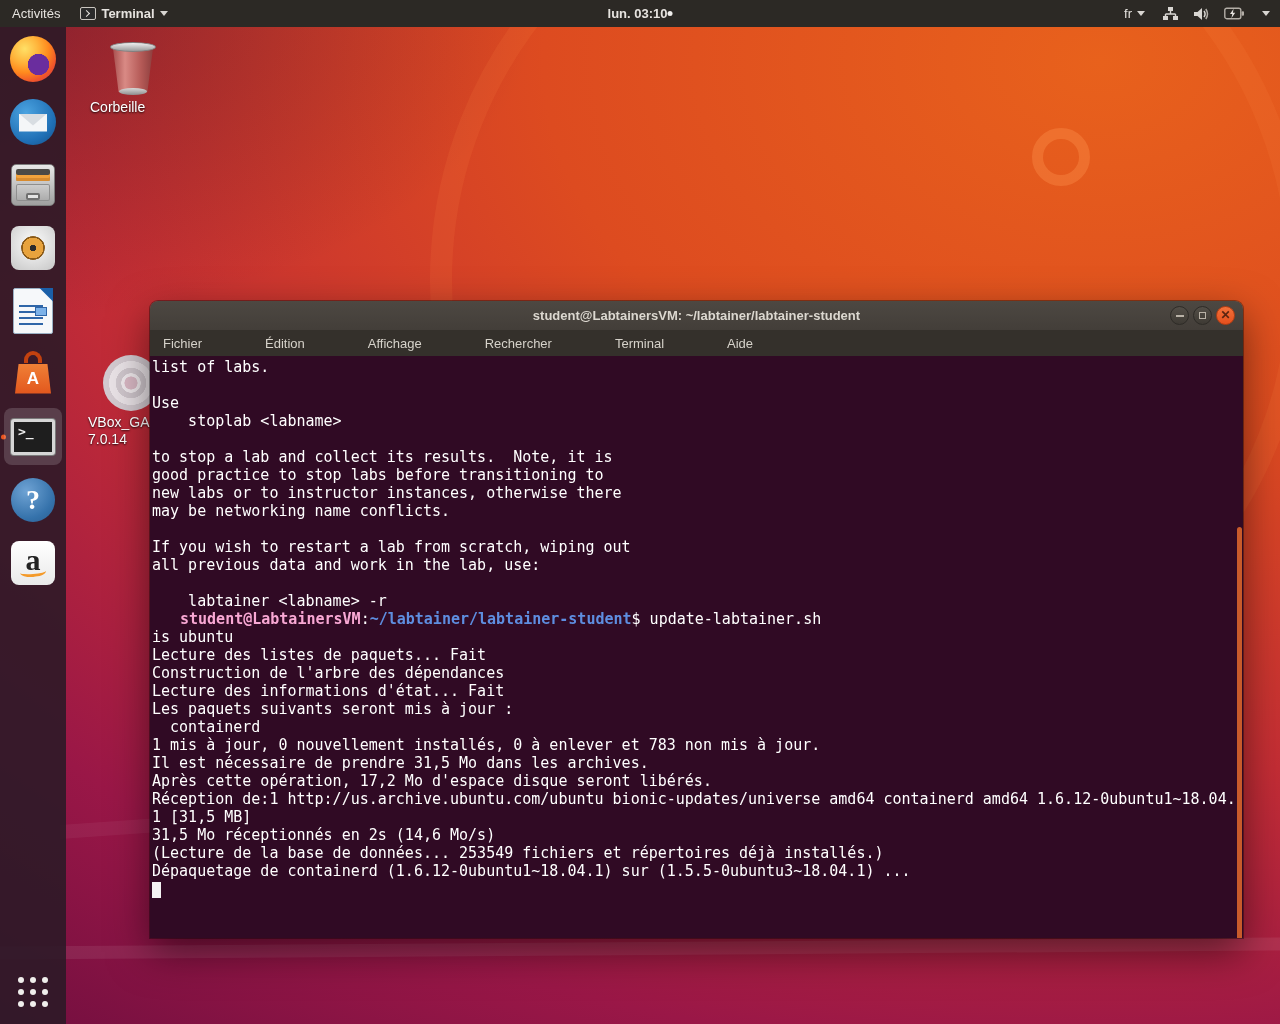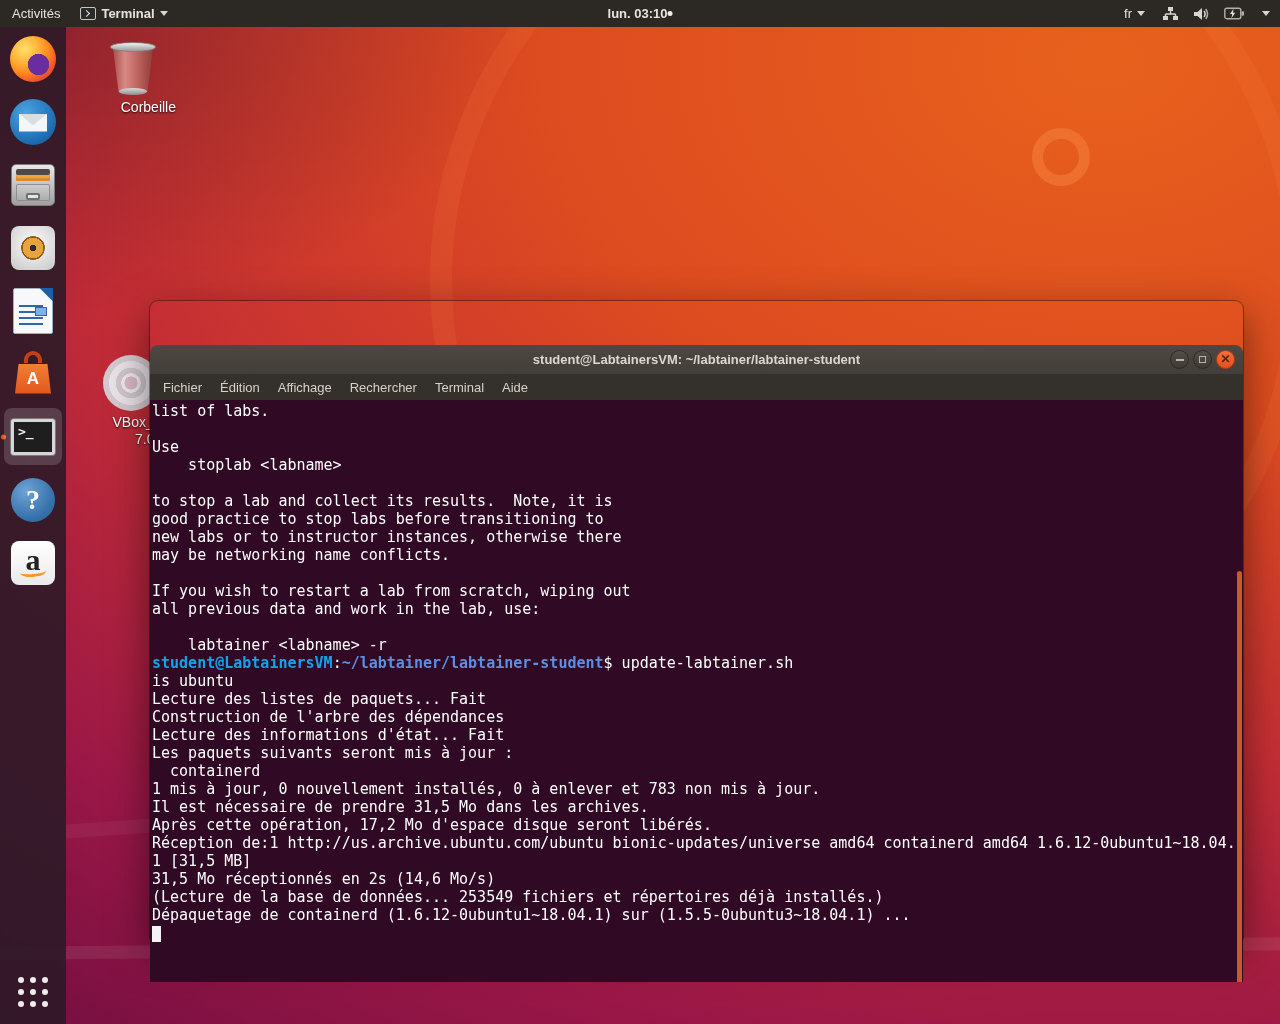--- a/index.html
+++ b/index.html
@@ -66,47 +66,47 @@
   .ic-terminal { width:44px; height:36px; background:#1e1e1e; border:3px solid #d6d6d6; border-radius:3px; box-shadow:0 0 0 1px #7a7a7a; color:#efefef; font-family:"DejaVu Sans Mono", monospace; font-size:13px; font-weight:bold; padding:2px 4px; }
   .ic-help { width:44px; height:44px; border-radius:50%; background:radial-gradient(circle at 35% 30%, #6fa3d4, #3572ab 65%, #2a5c8e 100%); display:flex; align-items:center; justify-content:center; color:#fff; font-size:28px; font-weight:bold; font-family:"Liberation Serif", serif; }
   .ic-amazon { width:44px; height:44px; border-radius:8px; background:linear-gradient(#ffffff,#e9e9e9); display:flex; align-items:center; justify-content:center; position:relative; font-family:"Liberation Serif", serif; }
   .ic-amazon .a { color:#222; font-size:30px; font-weight:bold; line-height:1; margin-top:-6px; }
   .ic-amazon .smile { position:absolute; left:9px; bottom:8px; width:26px; height:10px; border-bottom:3px solid #f49a2a; border-radius:0 0 50% 50%; transform:rotate(-4deg); }
   #show-apps { position:absolute; left:0; bottom:4px; width:66px; height:56px; display:flex; align-items:center; justify-content:center; cursor:pointer; }
   #show-apps .grid { display:grid; grid-template-columns:repeat(3, 6px); grid-gap:6px; }
   #show-apps .dot { width:6px; height:6px; border-radius:50%; background:#f0eeec; }
 
   
-  .desk-icon { position:absolute; width:86px; text-align:right; color:#fff; font-size:14px; text-shadow:0 1px 2px rgba(0,0,0,.85); cursor:pointer; z-index:5; }
+  .desk-icon { position:absolute; width:86px; text-align:left; color:#fff; font-size:14px; text-shadow:0 1px 2px rgba(0,0,0,.85); cursor:pointer; z-index:5; }
   #desk-trash { left:90px; top:40px; }
   #desk-vbox { left:88px; top:355px; }
   .desk-label { margin-top:3px; line-height:17px; }
   .trash-img { width:50px; height:56px; margin:0 auto; position:relative; }
   .trash-img .rim { position:absolute; left:2px; top:2px; width:46px; height:10px; border-radius:50%; background:linear-gradient(#efefef,#9a9a9a); border:1px solid #808080; z-index:2; }
   .trash-img .body { position:absolute; left:5px; top:8px; width:40px; height:44px; background:linear-gradient(90deg,#a8504f,#d98a85 30%,#b55a57 70%,#8e3f3e); clip-path:polygon(0 0, 100% 0, 86% 100%, 14% 100%); }
   .trash-img .base { position:absolute; left:11px; top:48px; width:28px; height:7px; border-radius:50%; background:linear-gradient(#d8d8d8,#8d8d8d); }
   .cd-img { width:56px; height:56px; margin:0 auto; border-radius:50%;
     background: radial-gradient(circle, #d9b8c4 0 16%, #efe9ec 17% 24%, #cfc6cc 25% 38%, #e9e2e6 39% 55%, #d3cad0 56% 78%, #efeaed 79% 92%, #b9aeb6 93%); }
 
   
   #term-win { position:absolute; left:150px; top:301px; width:1093px; height:637px; z-index:30;
     border-radius:8px 8px 0 0; box-shadow:0 14px 40px rgba(0,0,0,.5), 0 0 0 1px rgba(0,0,0,.35); }
   #term-titlebar { height:29px; background:linear-gradient(#4d4842, #433e39); border-radius:8px 8px 0 0; position:relative;
-    display:flex; align-items:center; justify-content:center; color:#dcd8d0; font-size:13px; font-weight:bold;margin-top:44px; }
+    display:flex; align-items:center; justify-content:center; color:#dcd8d0; font-size:13px; font-weight:bold; }
   #term-controls { position:absolute; right:8px; top:5px; display:flex; gap:4px; }
   .win-btn { width:19px; height:19px; border-radius:50%; background:linear-gradient(#534e47,#3e3a34); border:1px solid #2e2b27; display:flex; align-items:center; justify-content:center; cursor:pointer; }
   .win-btn .min-glyph { width:8px; height:0; border-top:2px solid #b9b2a7; display:block; }
   .win-btn .max-glyph { width:7px; height:7px; border:1.5px solid #b9b2a7; display:block; }
   .win-btn.close { background:linear-gradient(#f3713a,#e44f1d); border-color:#b93e12; }
   .win-btn.close .x-glyph { color:#5a2410; font-size:12px; font-weight:bold; line-height:1; display:block; margin-top:-1px; }
-  #term-menubar { height:26px; background:#34302b; display:flex; align-items:center; padding-left:4px; }
+  #term-menubar { height:26px; background:#34302b; display:flex; align-items:center; padding-left:4px;gap:45px; }
   .menu-item { color:#d6d2ca; font-size:13px; padding:3px 9px; border-radius:3px; cursor:pointer; }
   #term-body { position:relative; height:582px; background:#300a24; padding:2px 4px 0 2px; overflow:hidden; cursor:text; }
   .tline { height:18px; white-space:pre; font-family:"DejaVu Sans Mono", monospace; font-size:15px; line-height:18px; color:#ffffff; }
-  .seg-g { color:#0ea5e9; font-weight:bold; }
+  .seg-g { color:#f9a8d4; font-weight:bold;margin-left:28px; }
   .seg-b { color:#5e8ee0; font-weight:bold; }
   .cursor-block { display:inline-block; width:9px; height:16px; background:#f2f2f2; vertical-align:text-bottom; }
   #term-scrollbar { position:absolute; right:1px; top:171px; width:5px; height:463px; background:#c85b2b; border-radius:3px; cursor:pointer; }
 </style>
 </head>
 <body>
 
 <div id="screen">
 
   <div id="wallpaper">

